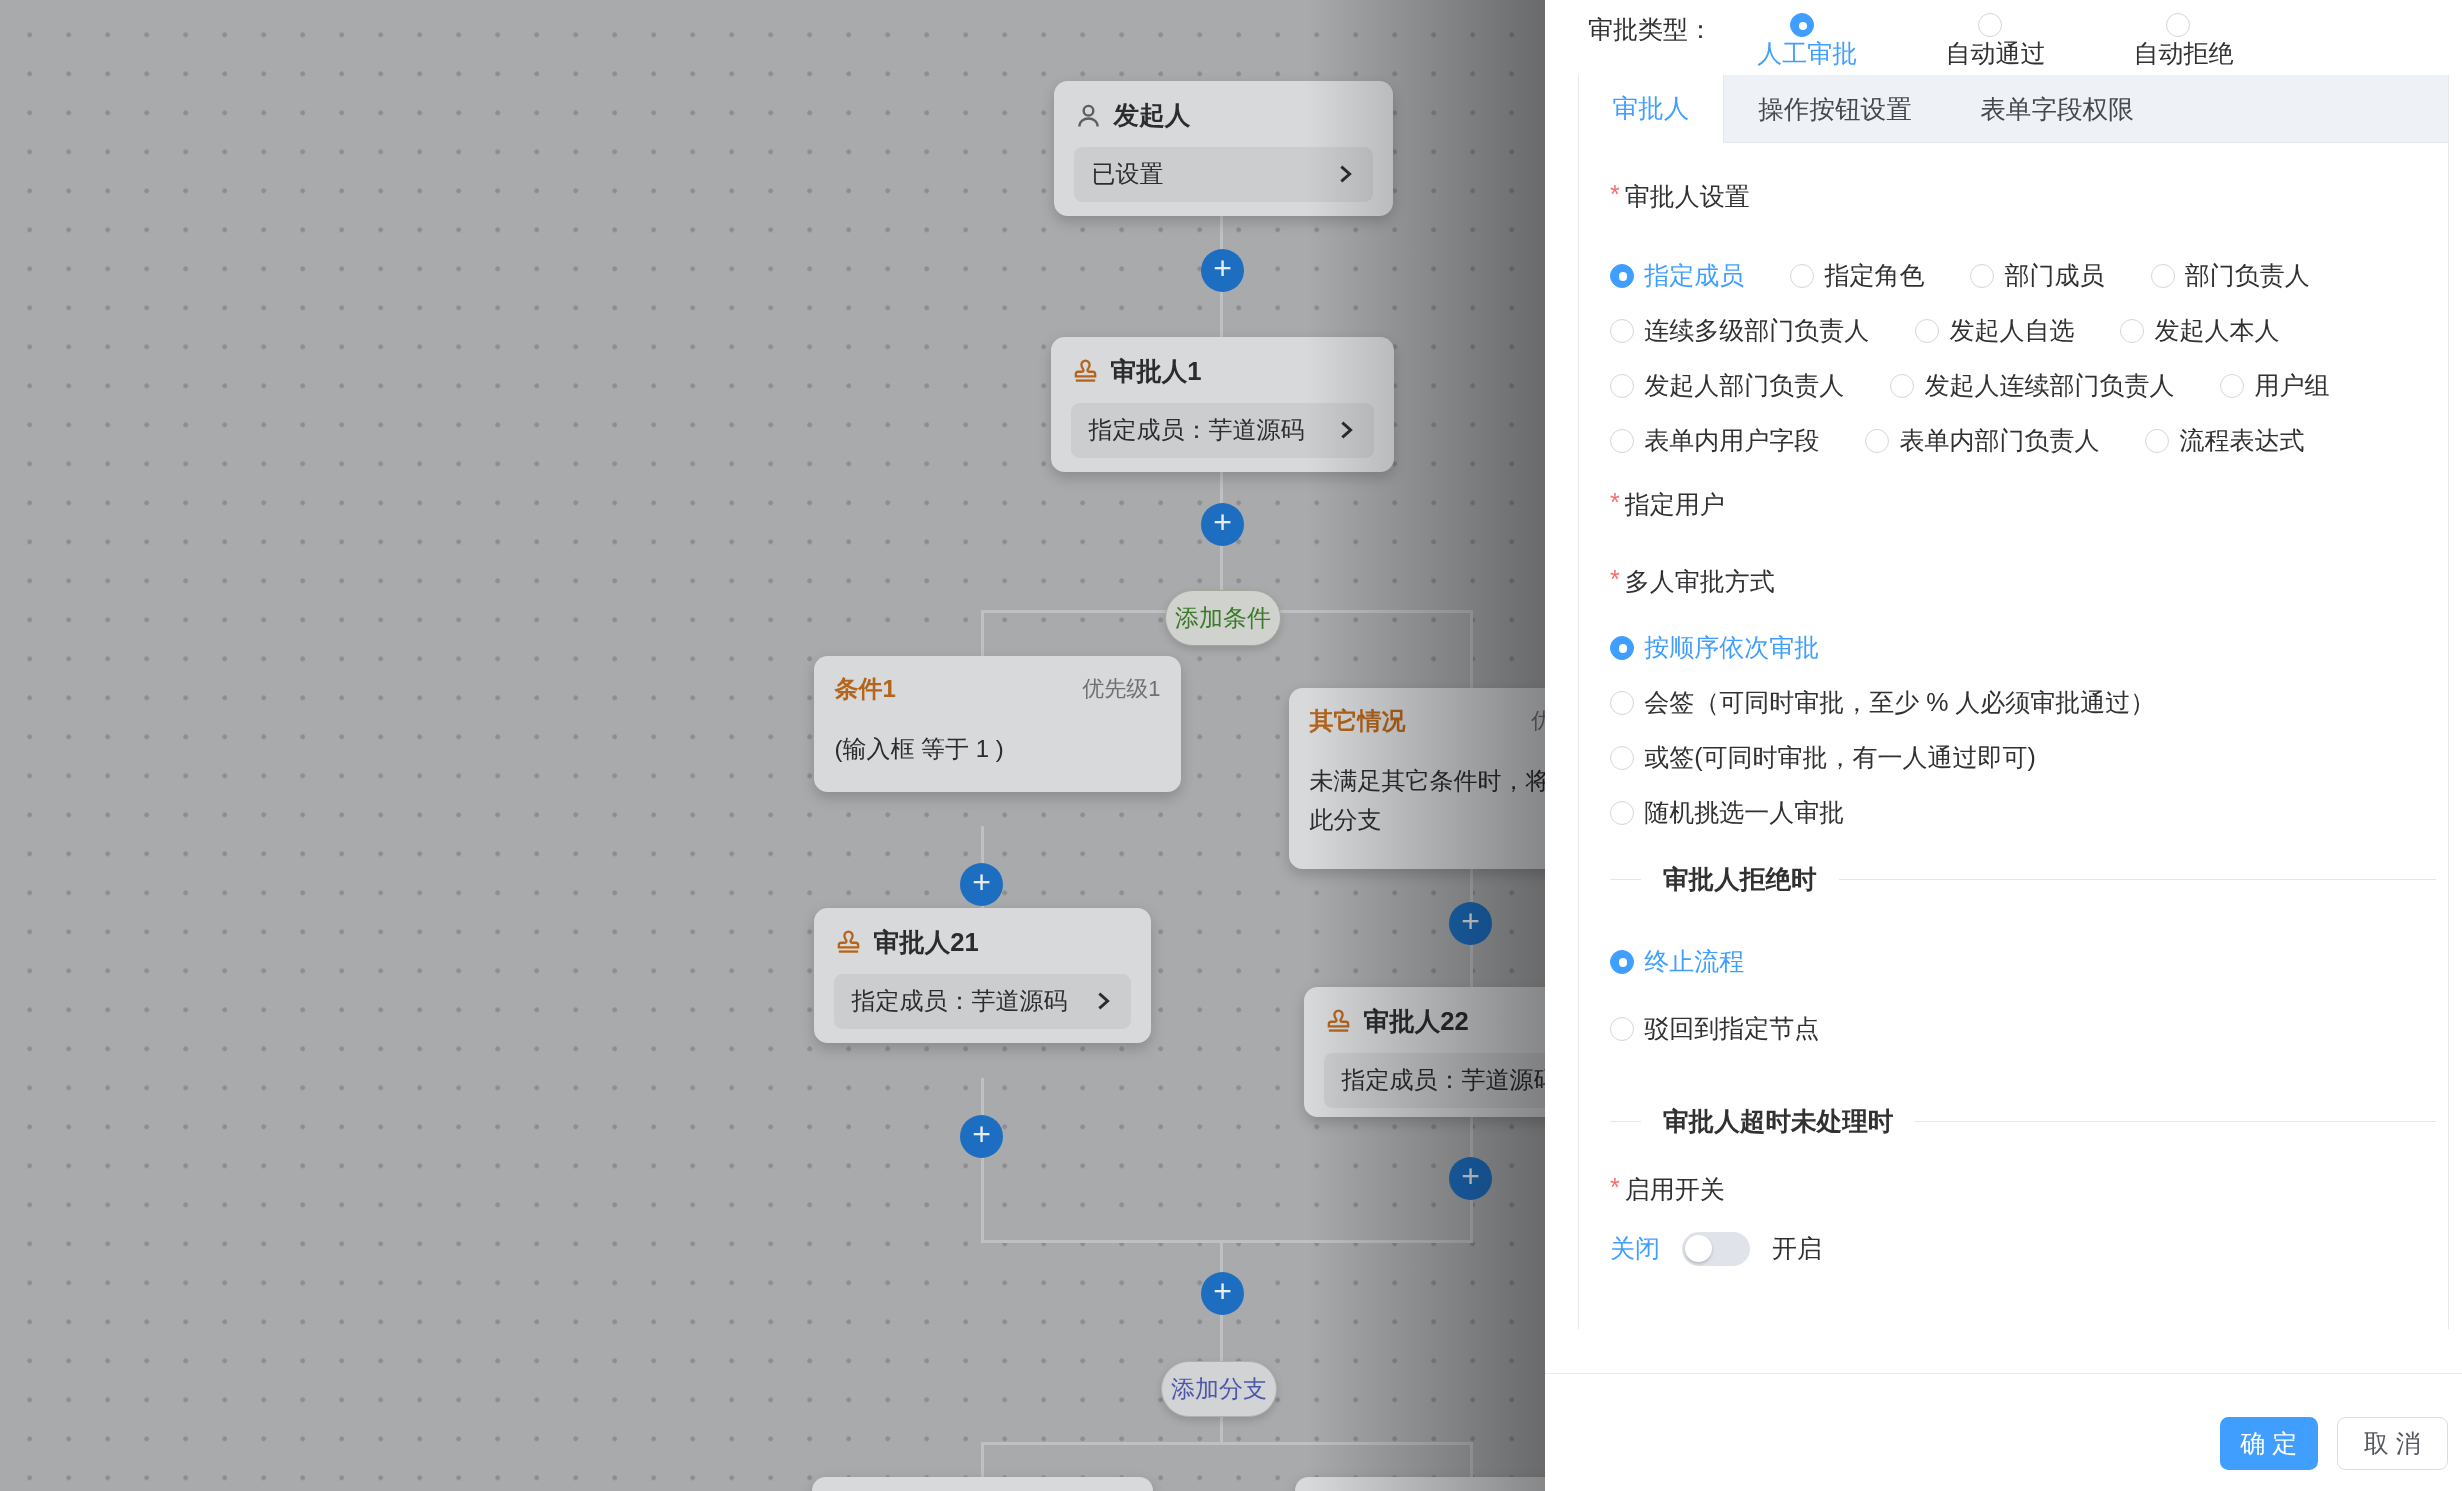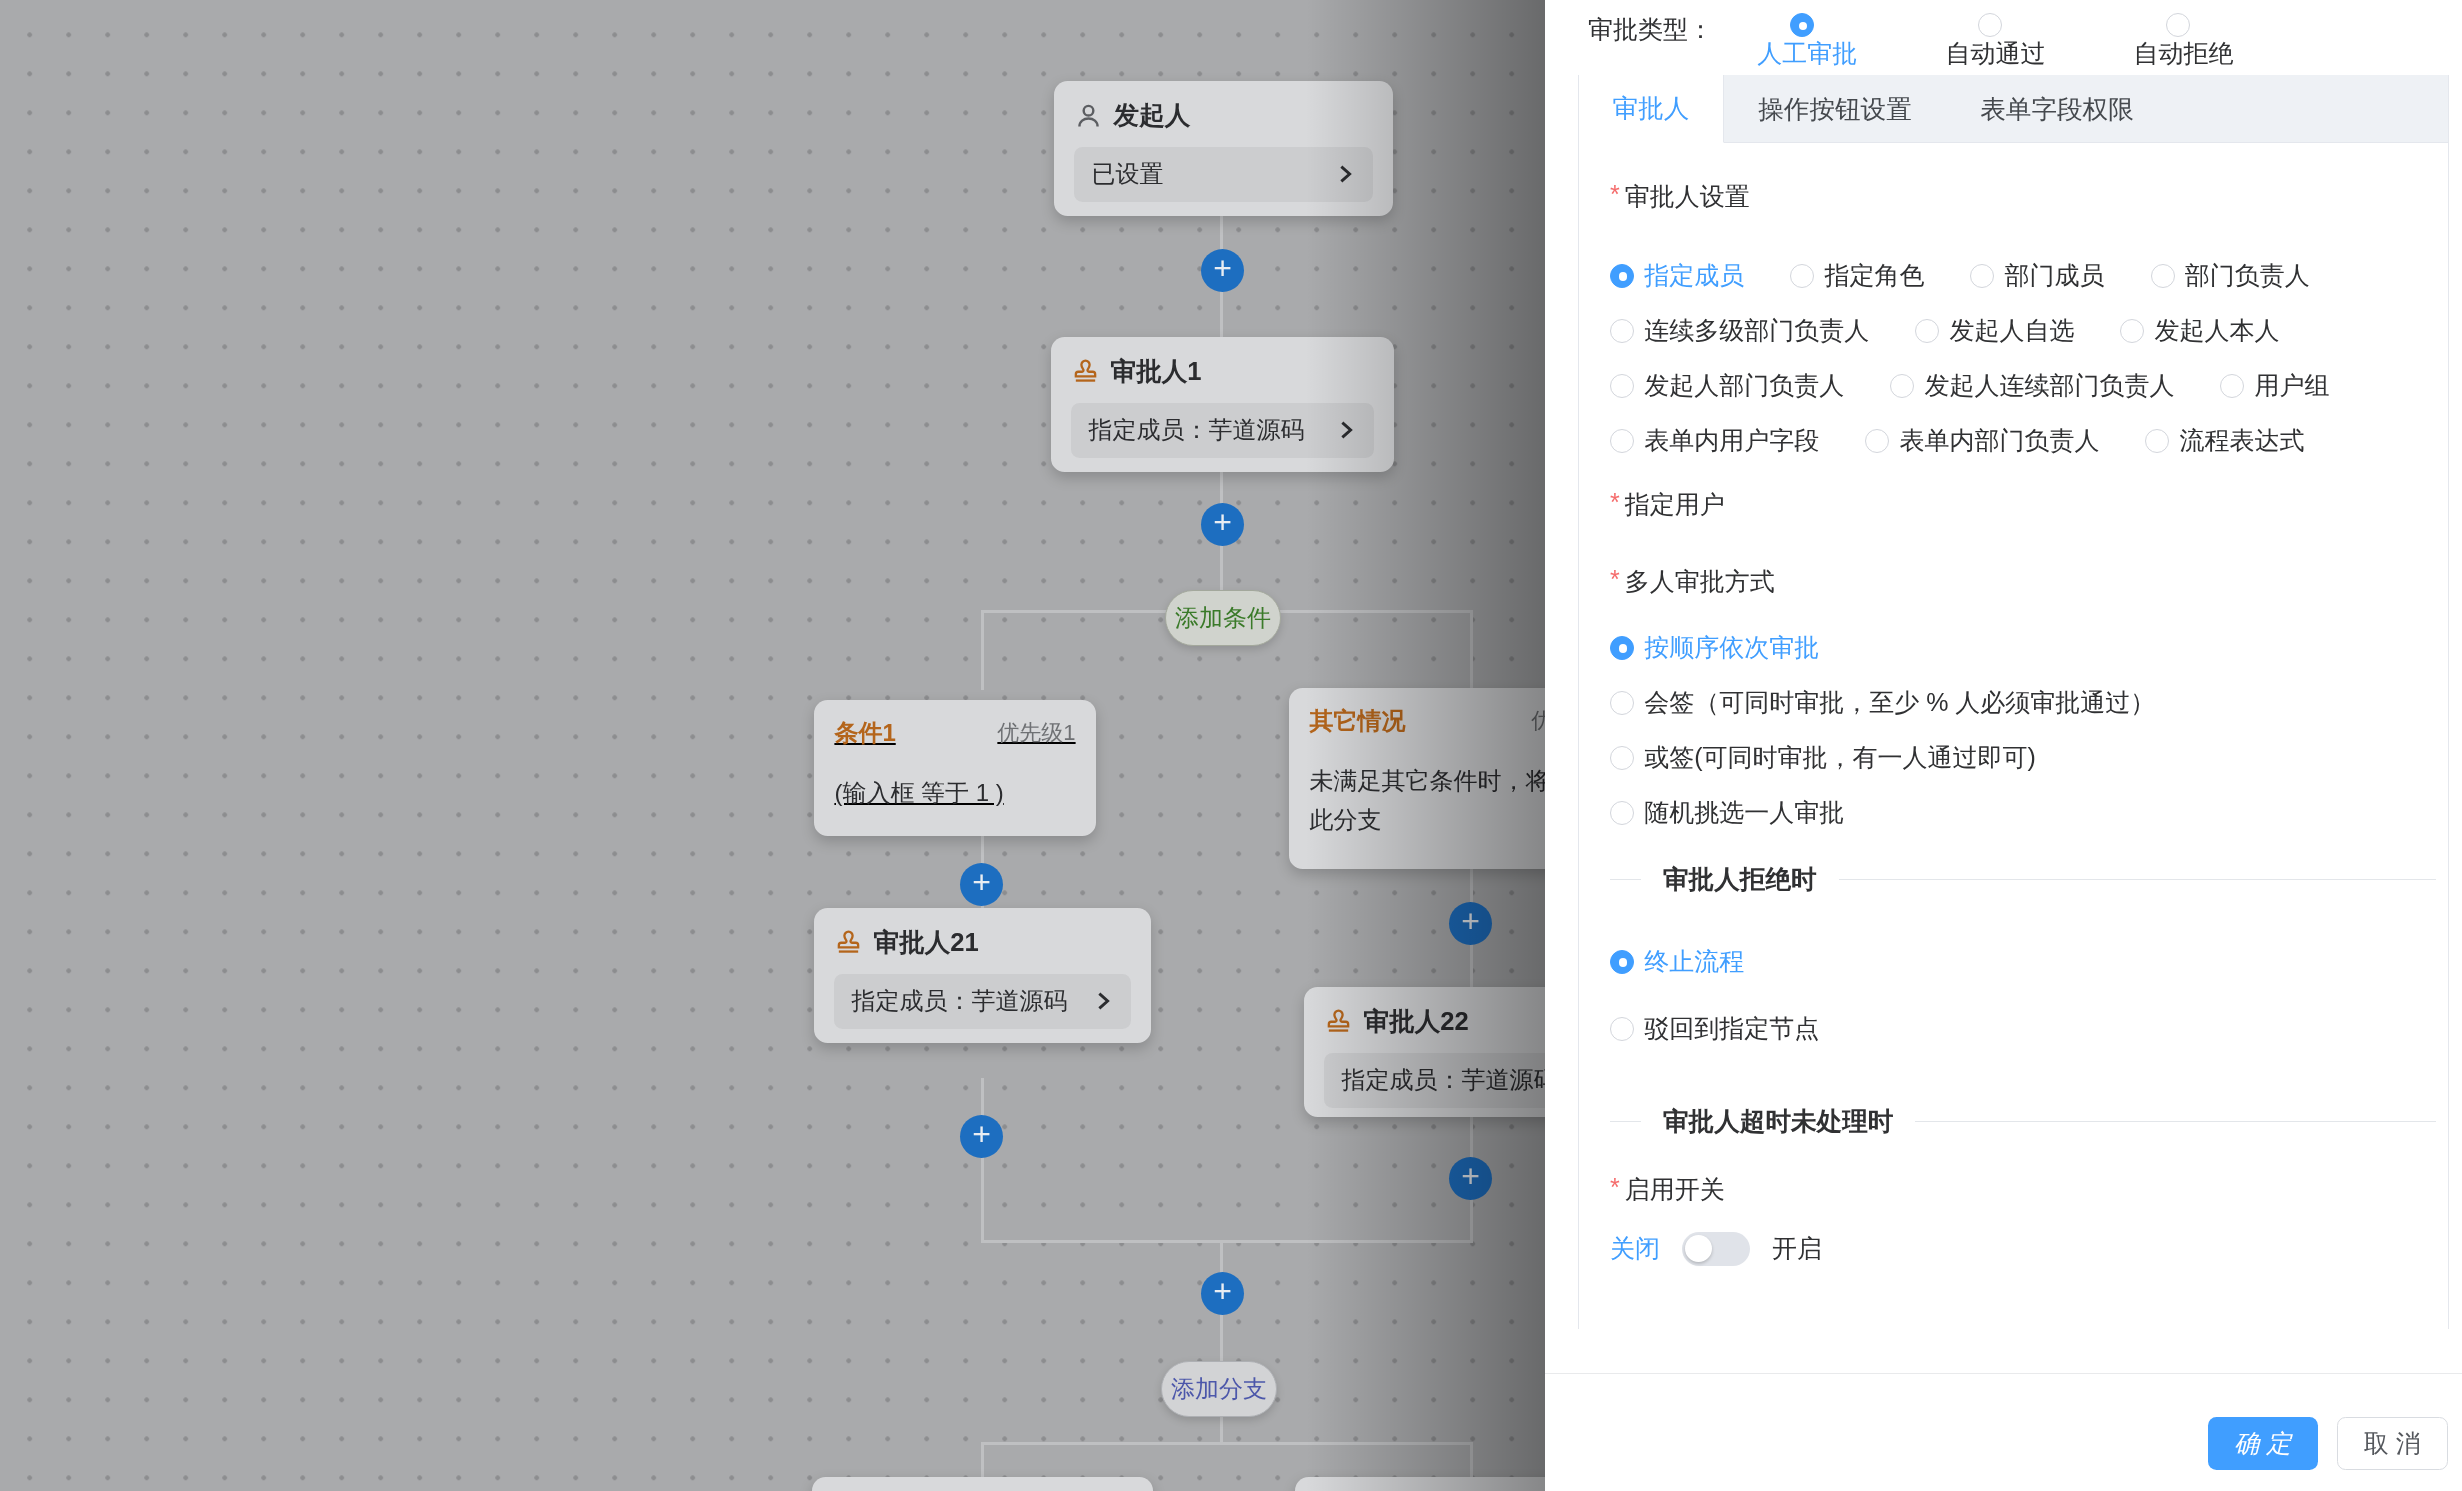--- a/index.html
+++ b/index.html
@@ -80,21 +80,21 @@
   .switch { width:68px; height:34px; border-radius:17px; background:#e0e3e9; margin:0 22px;
     position:relative; cursor:pointer; }
   .switch .knob { position:absolute; left:3.4px; top:3.4px; width:27px; height:27px; border-radius:50%;
     background:#fff; box-shadow:0 1.7px 3.4px rgba(0,0,0,0.2); }
 
   .d-foot { position:absolute; left:0; bottom:0; width:918px; height:118px;
     border-top:1.7px solid #e9eaec; background:#fff; display:flex; justify-content:flex-end;
     align-items:flex-start; padding:43px 15.3px 0 0; }
   .btn { height:53px; border-radius:8.5px; font-size:25px; display:flex; align-items:center;
     justify-content:center; cursor:pointer; white-space:nowrap; }
-  .btn.primary { width:110px; background:#409eff; color:#fff; border:none;font-style:italic; }
+  .btn.primary { width:98px; background:#409eff; color:#fff; border:none; }
   .btn.plain { width:111px; background:#fff; color:#54575c; border:1.7px solid #d9dce1; margin-left:19px; }
 
   svg { display:block; }
 </style>
 </head>
 <body>
 
 <div class="stage">
 
   <div class="canvas">
@@ -156,21 +156,21 @@
         </span>
       </div>
     </div>
 
     <div class="plus" style="left:1201px; top:503px;">+</div>
 
     <div class="pill cond" style="left:1165px; top:590px; width:116px;">
       <span>添加条件</span>
     </div>
 
-    <div class="node" style="left:814px; top:700px; width:282px; height:136px;text-decoration:underline;">
+    <div class="node" style="left:814px; top:656px; width:367px; height:136px;">
       <div class="cond-head">
         <span class="cond-title">条件1</span>
         <span class="cond-prio">优先级1</span>
       </div>
       <div class="cond-body">(输入框 等于 1 )</div>
     </div>
 
     <div class="node" style="left:1289px; top:688px; width:341px; height:181px;">
       <div class="cond-head">
         <span class="cond-title">其它情况</span>

